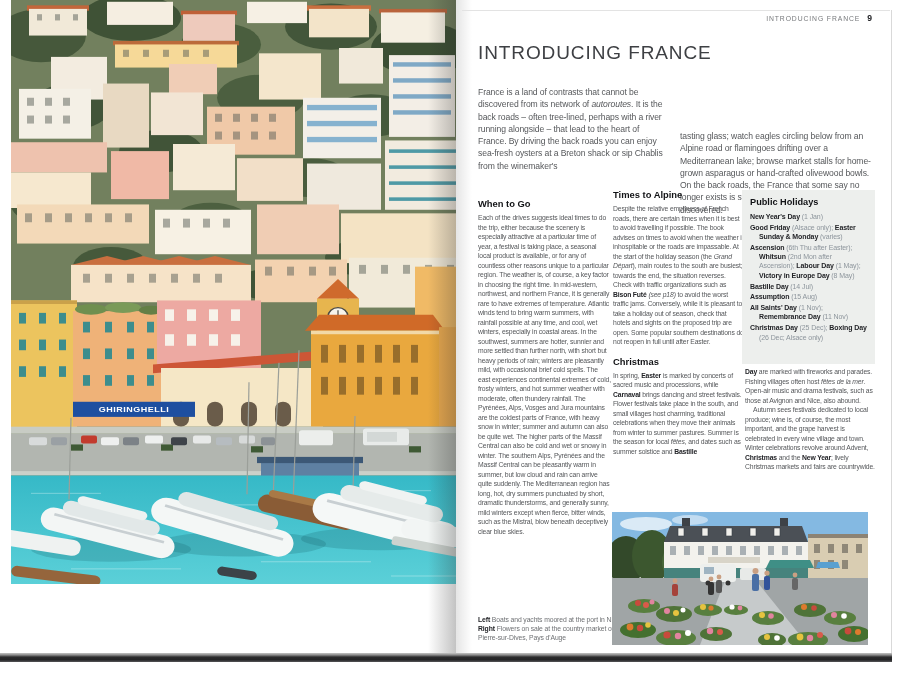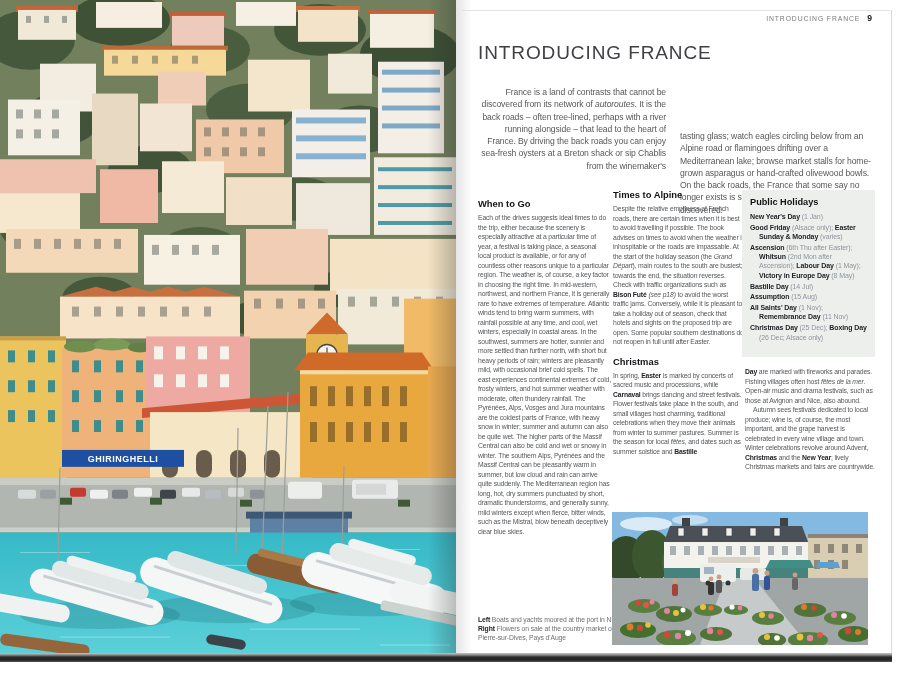--- a/index.html
+++ b/index.html
@@ -1,39 +1,39 @@
 <!DOCTYPE html>
 <html><head>
 <meta charset="utf-8">
 <style>
   html,body{margin:0;padding:0;background:#ffffff;}
   body{width:900px;height:674px;position:relative;font-family:"Liberation Sans",sans-serif;overflow:hidden;}
   .book{position:absolute;inset:0;}
   
-  .left-page{position:absolute;left:0;top:0;width:456px;height:654px;overflow:hidden;}
+  .left-page{position:absolute;left:11px;top:0;width:456px;height:584px;overflow:hidden;}
   .left-page svg{display:block;width:100%;height:100%;}
   
   .gutter-l{position:absolute;left:428px;top:0;width:28px;height:654px;background:linear-gradient(to right,rgba(40,40,40,0),rgba(40,40,40,0.28));pointer-events:none;}
   .gutter-r{position:absolute;left:456px;top:0;width:16px;height:654px;background:linear-gradient(to right,rgba(0,0,0,0.10),rgba(0,0,0,0));pointer-events:none;}
   .top-edge{position:absolute;left:462px;top:10px;width:428px;height:1px;background:#e3e3e3;}
   .right-edge{position:absolute;left:891px;top:10px;width:1px;height:645px;background:#d9d9d9;}
   .bottom-edge{position:absolute;left:0;top:653px;width:892px;height:9px;background:linear-gradient(to bottom,#c4c4c4 0,#8a8a8a 22%,#2b2b2d 45%,#232325 75%,#565658 100%);}
   
   .right-page{position:absolute;left:456px;top:0;width:435px;height:654px;background:#ffffff;}
   .running-head{position:absolute;top:13px;right:19px;font-size:6.8px;letter-spacing:0.9px;color:#76787b;white-space:nowrap;}
   .running-head .pagenum{font-size:8.6px;font-weight:bold;color:#212226;letter-spacing:0;margin-left:7px;}
   .page-title{position:absolute;left:22px;top:42px;font-size:19px;letter-spacing:0.9px;color:#3e4044;font-weight:400;white-space:nowrap;}
   .intro{position:absolute;left:22px;top:86px;width:398px;display:flex;gap:14px;font-size:8.6px;line-height:12.3px;letter-spacing:-0.1px;color:#56585b;}
-  .intro .c1{width:188px;text-align:right;} .intro .c2{width:196px;margin-top:44px;}
+  .intro .c1{width:188px;} .intro .c2{width:196px;margin-top:44px;}
   .col-heading{font-size:9.4px;font-weight:bold;color:#121316;margin:0 0 4px 0;letter-spacing:0;}
   .body-sm{font-size:6.8px;line-height:9.5px;letter-spacing:-0.15px;color:#55575a;margin:0;}
   .col1{position:absolute;left:22px;top:189px;width:133px;margin-top:9px;}
   .col2{position:absolute;left:157px;top:189px;width:132px;}
   .col2 .second{margin-top:9px;}
-  .holiday-box{position:absolute;left:286px;top:190px;width:133px;background:#edefed;padding:7px 8px 14px 8px;box-sizing:border-box;}
+  .holiday-box{position:absolute;left:286px;top:190px;width:133px;background:#edefed;padding:7px 8px 21px 8px;box-sizing:border-box;}
   .holiday-box .box-heading{font-size:9.2px;font-weight:bold;color:#111215;margin:0 0 5px 0;}
   .holiday-entry{font-size:7px;line-height:9.3px;letter-spacing:-0.1px;color:#1d1e21;padding-left:9px;text-indent:-9px;margin:0 0 1.5px 0;}
   .cont{position:absolute;left:289px;top:367px;width:130px;}
   .cont p{margin:0;}
   .cont .p2{text-indent:8px;}
   .caption{position:absolute;left:22px;top:615px;width:158px;font-size:6.8px;line-height:9.2px;letter-spacing:-0.1px;color:#6e7073;}
   .market-photo{position:absolute;left:156px;top:512px;width:256px;height:133px;overflow:hidden;}
   .market-photo svg{display:block;width:100%;height:100%;}
   
   .b{font-weight:bold;color:#232428;}

